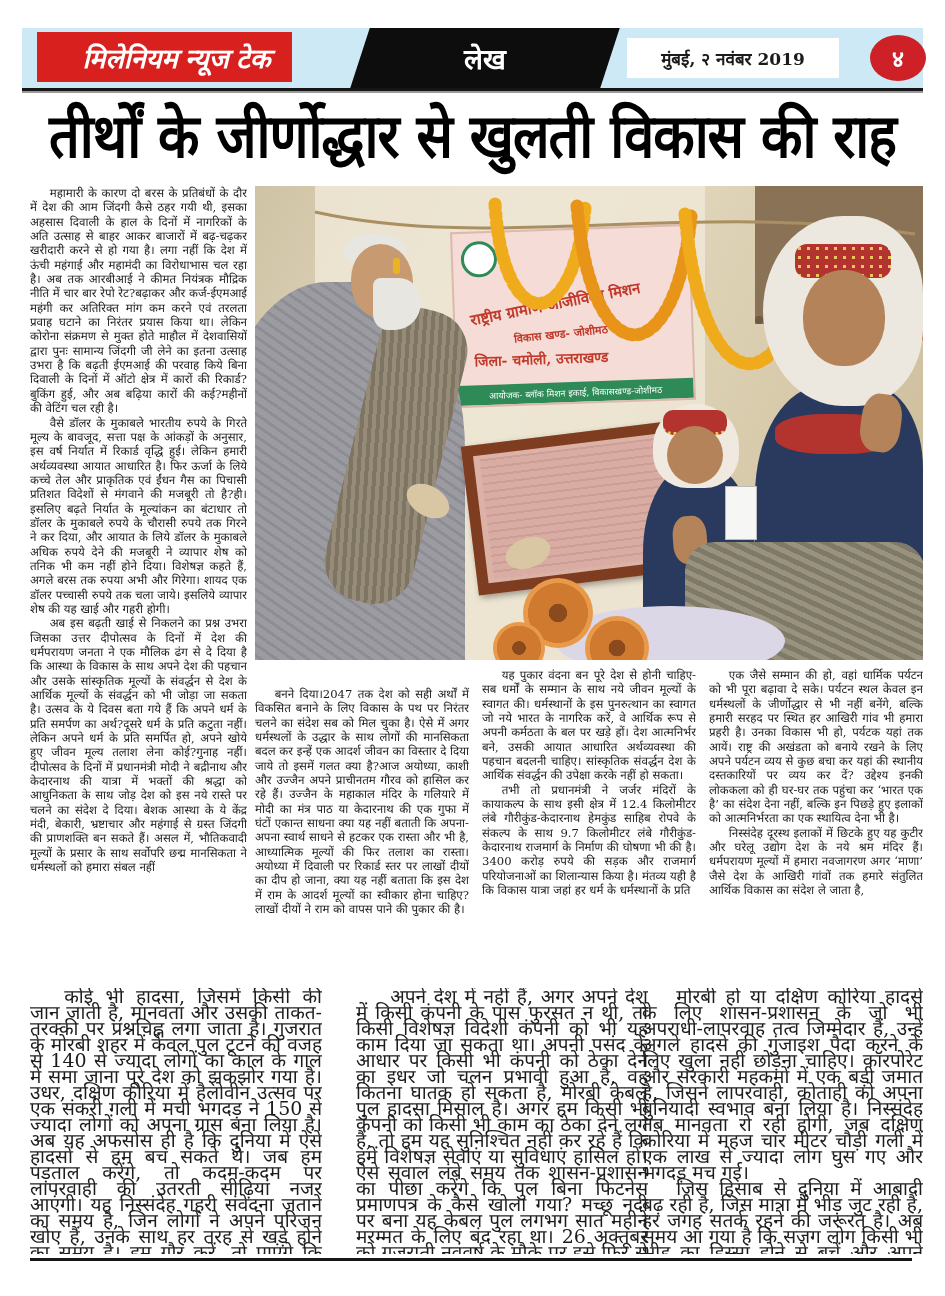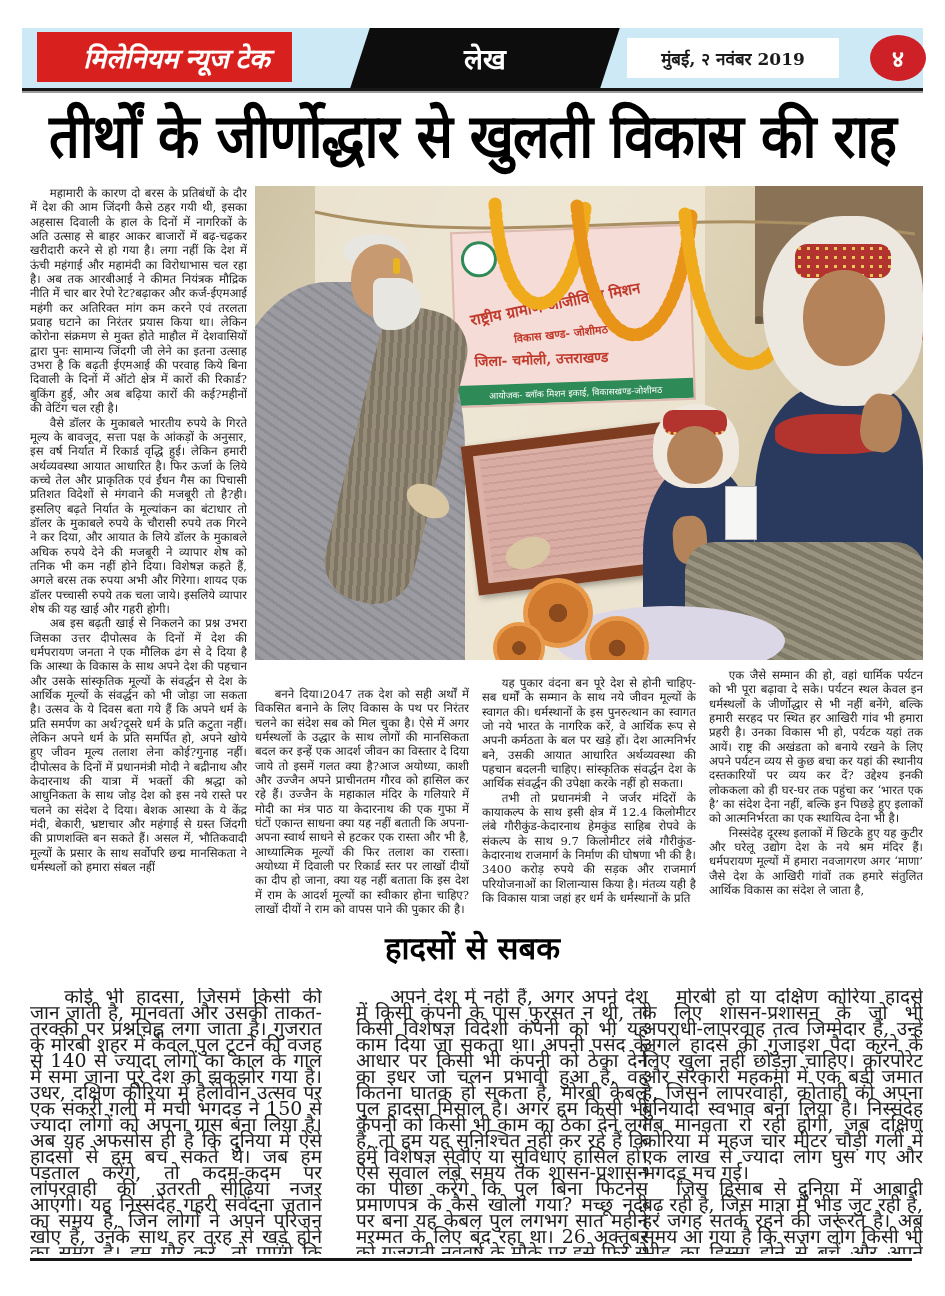--- a/index.html
+++ b/index.html
@@ -4,21 +4,21 @@
 <style>
   html,body{margin:0;padding:0;background:#ffffff;}
   .page{position:relative;width:945px;height:1296px;background:#ffffff;overflow:hidden;
         font-family:"DejaVu Serif", serif;color:#1b1b1b;}
 
   
   .masthead{position:absolute;left:22px;top:28px;width:901px;height:60px;background:#cde9f6;}
   .brand-box{position:absolute;left:15px;top:4px;width:255px;height:50px;background:#d8201f;
              display:flex;align-items:center;justify-content:center;}
   .brand-box span{color:#ffffff;font-weight:bold;font-style:italic;font-size:27px;
-                  font-family:Liberation Serif, serif;white-space:nowrap;margin-left:24px;}
+                  font-family:Liberation Sans, sans-serif;white-space:nowrap;margin-left:24px;}
   .ribbon{position:absolute;left:338px;top:0;width:250px;height:60px;background:#0d0d0d;
           transform:skewX(-18deg);display:flex;align-items:center;justify-content:center;}
   .ribbon-text{transform:skewX(18deg);color:#ffffff;font-weight:bold;font-size:28px;
                font-family:"DejaVu Sans", sans-serif;}
   .datebox{position:absolute;left:605px;top:10px;width:212px;height:40px;background:#ffffff;
            display:flex;align-items:center;justify-content:center;font-weight:bold;font-size:17px;
            font-family:"DejaVu Serif", serif;}
   .pagenum{position:absolute;left:848px;top:7px;width:56px;height:46px;background:#cd2027;
            border-radius:50%;display:flex;align-items:center;justify-content:center;
            color:#ffffff;font-weight:bold;font-size:23px;}
@@ -29,21 +29,21 @@
   .headline{position:absolute;left:22px;top:92px;width:901px;margin:0;text-align:center;
             font-family:"DejaVu Sans", sans-serif;font-weight:bold;font-size:54px;
             letter-spacing:-1px;color:#000;transform:scaleY(1.12);transform-origin:top center;
             white-space:nowrap;}
 
   
   .a1col{position:absolute;text-align:justify;font-size:11.6px;line-height:14.35px;overflow:hidden;}
   .a1col p{margin:0;text-indent:1.7em;}
   #a1c1{left:30px;top:186px;width:217px;height:722px;}
   #a1c2{left:255px;top:687px;width:214px;height:266px;}
-  #a1c3{left:482px;top:668px;width:214px;height:266px;margin-top:8px;}
+  #a1c3{left:482px;top:668px;width:214px;height:266px;}
   #a1c4{left:709px;top:668px;width:214px;height:266px;}
 
   
   .photo{position:absolute;left:255px;top:186px;width:668px;height:474px;overflow:hidden;
          background:linear-gradient(115deg,#cfc3a5 0%,#e6dcc4 35%,#d8cbac 70%,#c9b995 100%);}
   .photo *{position:absolute;}
   .tent-panel{left:60px;top:0;width:390px;height:474px;background:#efe8d6;opacity:.85;}
   .blanket{left:500px;top:0;width:168px;height:130px;background:#8a7256;
            border-bottom:8px dotted #6d5a42;}
   .banner{left:198px;top:42px;width:236px;height:172px;background:#f5dcd6;border:2px solid #dcb9ae;
@@ -206,21 +206,20 @@
   </div>
   <div class="a1col" id="a1c3">
     <p>यह पुकार वंदना बन पूरे देश से होनी चाहिए- सब धर्मों के सम्मान के साथ नये जीवन मूल्यों के स्वागत की। धर्मस्थानों के इस पुनरुत्थान का स्वागत जो नये भारत के नागरिक करें, वे आर्थिक रूप से अपनी कर्मठता के बल पर खड़े हों। देश आत्मनिर्भर बने, उसकी आयात आधारित अर्थव्यवस्था की पहचान बदलनी चाहिए। सांस्कृतिक संवर्द्धन देश के आर्थिक संवर्द्धन की उपेक्षा करके नहीं हो सकता।</p>
     <p>तभी तो प्रधानमंत्री ने जर्जर मंदिरों के कायाकल्प के साथ इसी क्षेत्र में 12.4 किलोमीटर लंबे गौरीकुंड-केदारनाथ हेमकुंड साहिब रोपवे के संकल्प के साथ 9.7 किलोमीटर लंबे गौरीकुंड-केदारनाथ राजमार्ग के निर्माण की घोषणा भी की है। 3400 करोड़ रुपये की सड़क और राजमार्ग परियोजनाओं का शिलान्यास किया है। मंतव्य यही है कि विकास यात्रा जहां हर धर्म के धर्मस्थानों के प्रति</p>
   </div>
   <div class="a1col" id="a1c4">
     <p>एक जैसे सम्मान की हो, वहां धार्मिक पर्यटन को भी पूरा बढ़ावा दे सके। पर्यटन स्थल केवल इन धर्मस्थलों के जीर्णोद्धार से भी नहीं बनेंगे, बल्कि हमारी सरहद पर स्थित हर आखिरी गांव भी हमारा प्रहरी है। उनका विकास भी हो, पर्यटक यहां तक आयें। राष्ट्र की अखंडता को बनाये रखने के लिए अपने पर्यटन व्यय से कुछ बचा कर यहां की स्थानीय दस्तकारियों पर व्यय कर दें? उद्देश्य इनकी लोककला को ही घर-घर तक पहुंचा कर ‘भारत एक है’ का संदेश देना नहीं, बल्कि इन पिछड़े हुए इलाकों को आत्मनिर्भरता का एक स्थायित्व देना भी है।</p>
     <p>निस्संदेह दूरस्थ इलाकों में छिटके हुए यह कुटीर और घरेलू उद्योग देश के नये श्रम मंदिर हैं। धर्मपरायण मूल्यों में हमारा नवजागरण अगर ‘माणा’ जैसे देश के आखिरी गांवों तक हमारे संतुलित आर्थिक विकास का संदेश ले जाता है,</p>
   </div>
 
-  <h2 class="subhead">हादसों से सबक</h2>
 
   <div class="s2col" id="s2c1">
     <p>कोई भी हादसा, जिसमें किसी की जान जाती है, मानवता और उसकी ताकत-तरक्की पर प्रश्नचिह्न लगा जाता है। गुजरात के मोरबी शहर में केवल पुल टूटने की वजह से 140 से ज्यादा लोगों का काल के गाल में समा जाना पूरे देश को झकझोर गया है। उधर, दक्षिण कोरिया में हैलोवीन उत्सव पर एक संकरी गली में मची भगदड़ ने 150 से ज्यादा लोगों को अपना ग्रास बना लिया है। अब यह अफसोस ही है कि दुनिया में ऐसे हादसों से हम बच सकते थे। जब हम पड़ताल करेंगे, तो कदम-कदम पर लापरवाही की उतरती सीढ़ियां नजर आएंगी। यह निस्संदेह गहरी संवेदना जताने का समय है, जिन लोगों ने अपने परिजन खोए हैं, उनके साथ हर तरह से खड़े होने का समय है। हम गौर करें, तो पाएंगे कि कदम-कदम पर लापरवाहियों ने ऐसा जाल बुना कि मानवता लहूलुहान हो गई। अब यह हादसा भुलाए न भूलेगा।</p>
   </div>
   <div class="s2col" id="s2c2">
     <p>अपने देश में नहीं हैं, अगर अपने देश में किसी कंपनी के पास फुरसत न थी, तो किसी विशेषज्ञ विदेशी कंपनी को भी यह काम दिया जा सकता था। अपनी पसंद के आधार पर किसी भी कंपनी को ठेका देने का इधर जो चलन प्रभावी हुआ है, वह कितना घातक हो सकता है, मोरबी केबल पुल हादसा मिसाल है। अगर हम किसी भी कंपनी को किसी भी काम का ठेका देने लगे हैं, तो हम यह सुनिश्चित नहीं कर रहे हैं कि हमें विशेषज्ञ सेवाएं या सुविधाएं हासिल हों। ऐसे सवाल लंबे समय तक शासन-प्रशासन का पीछा करेंगे कि पुल बिना फिटनेस प्रमाणपत्र के कैसे खोला गया? मच्छू नदी पर बना यह केबल पुल लगभग सात महीने मरम्मत के लिए बंद रहा था। 26 अक्तूबर को गुजराती नववर्ष के मौके पर इसे फिर से खोला गया था।</p>
     <p>रविवार को पुल पर बेहिसाब भीड़ जुटी। बताते हैं कि 150 लोगों का भार सहने में सक्षम पुल पर चढ़ने के लिए पांच सौ लोगों का टिकट काट दिया गया। क्या कमाई के लोभ में पुल की वास्तविक ताकत को भुला दिया गया था? अनेक लोगों को इस हादसे के लिए गिरफ्तार किया गया है, यह सुनिश्चित करना चाहिए कि दोषियों के खिलाफ कोई नरमी</p>
   </div>
   <div class="s2col" id="s2c3">
     <p>मोरबी हो या दक्षिण कोरिया हादसे के लिए शासन-प्रशासन के जो भी अपराधी-लापरवाह तत्व जिम्मेदार हैं, उन्हें अगले हादसे की गुंजाइश पैदा करने के लिए खुला नहीं छोड़ना चाहिए। कॉरपोरेट और सरकारी महकमों में एक बड़ी जमात है, जिसने लापरवाही, कोताही को अपना बुनियादी स्वभाव बना लिया है। निस्संदेह तब मानवता रो रही होगी, जब दक्षिण कोरिया में महज चार मीटर चौड़ी गली में एक लाख से ज्यादा लोग घुस गए और भगदड़ मच गई।</p>

